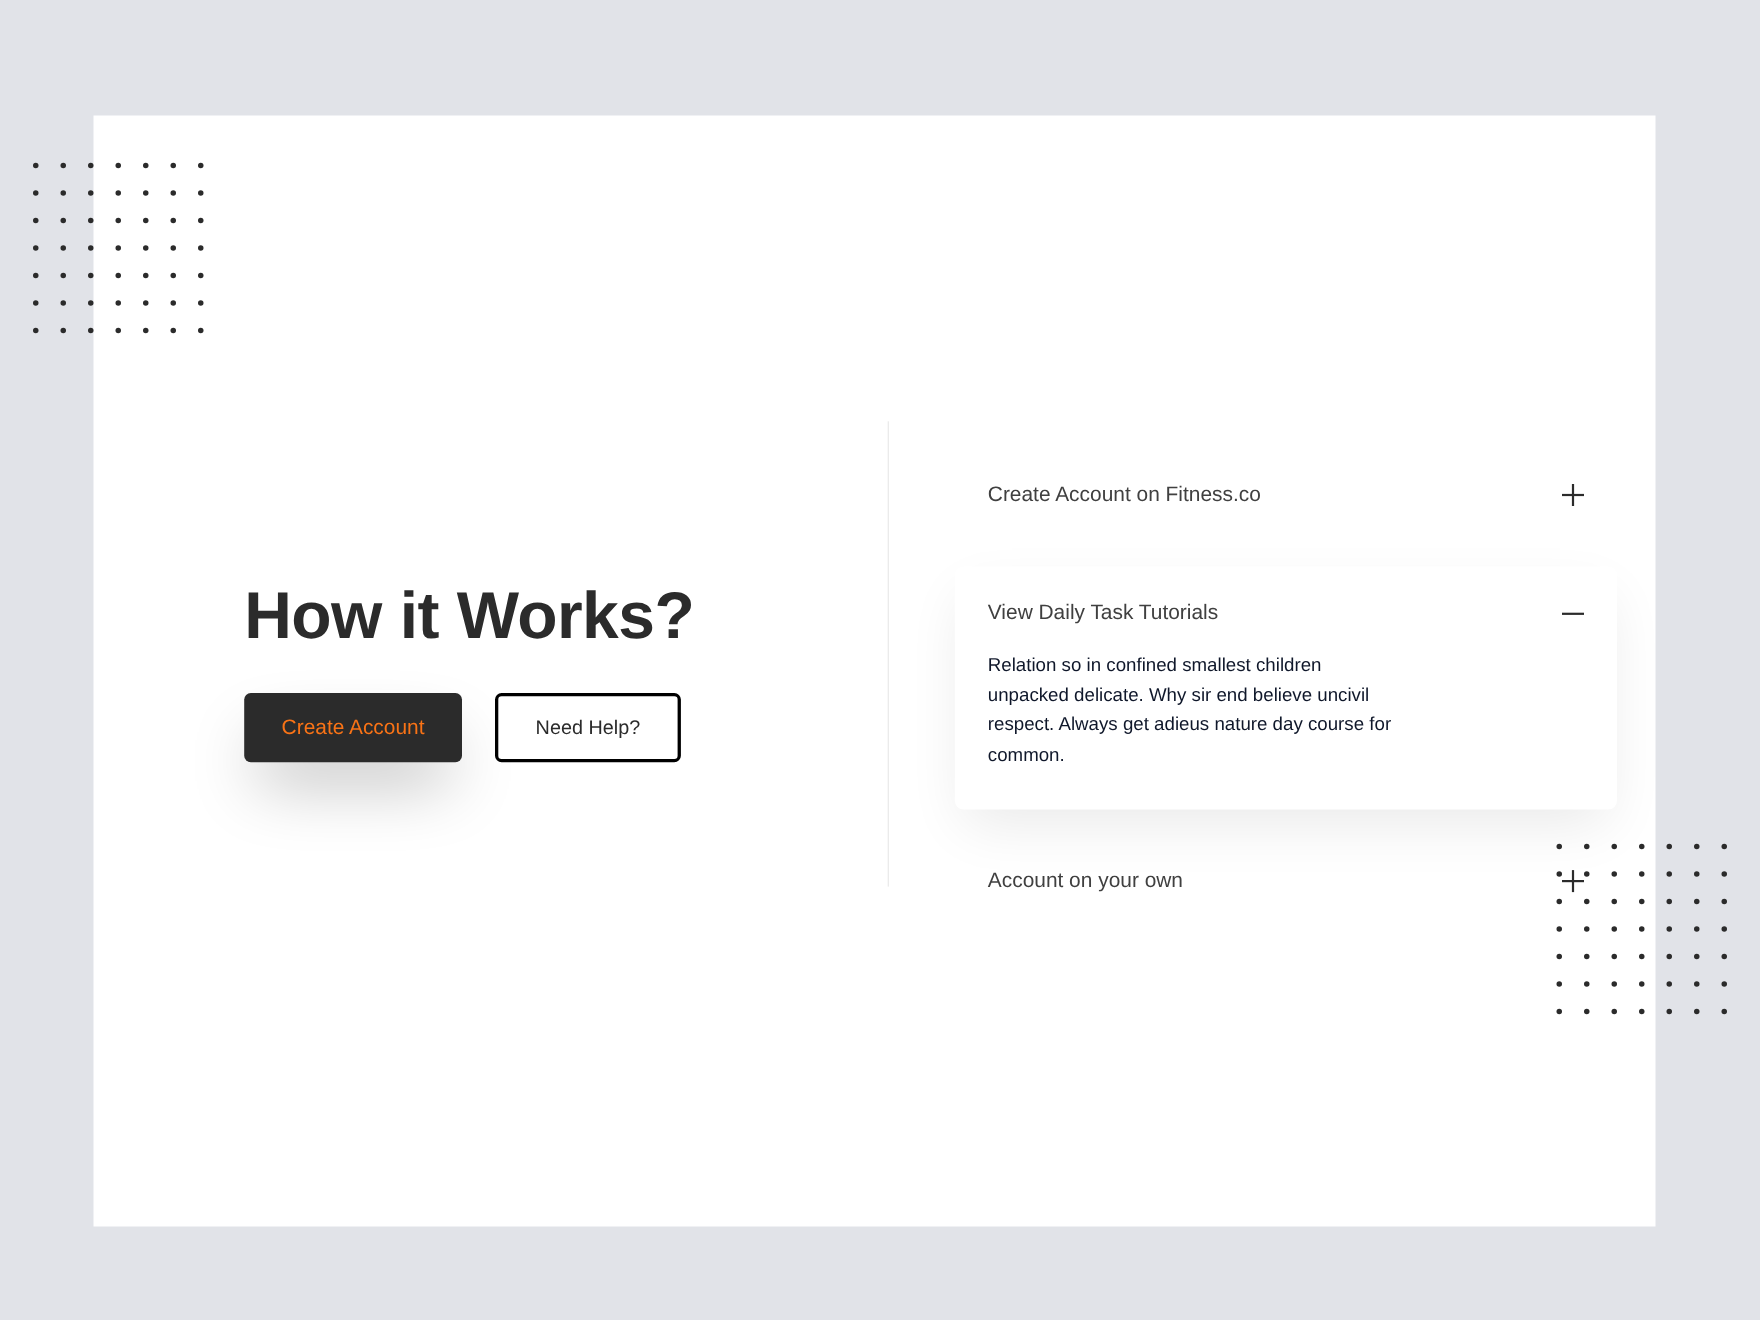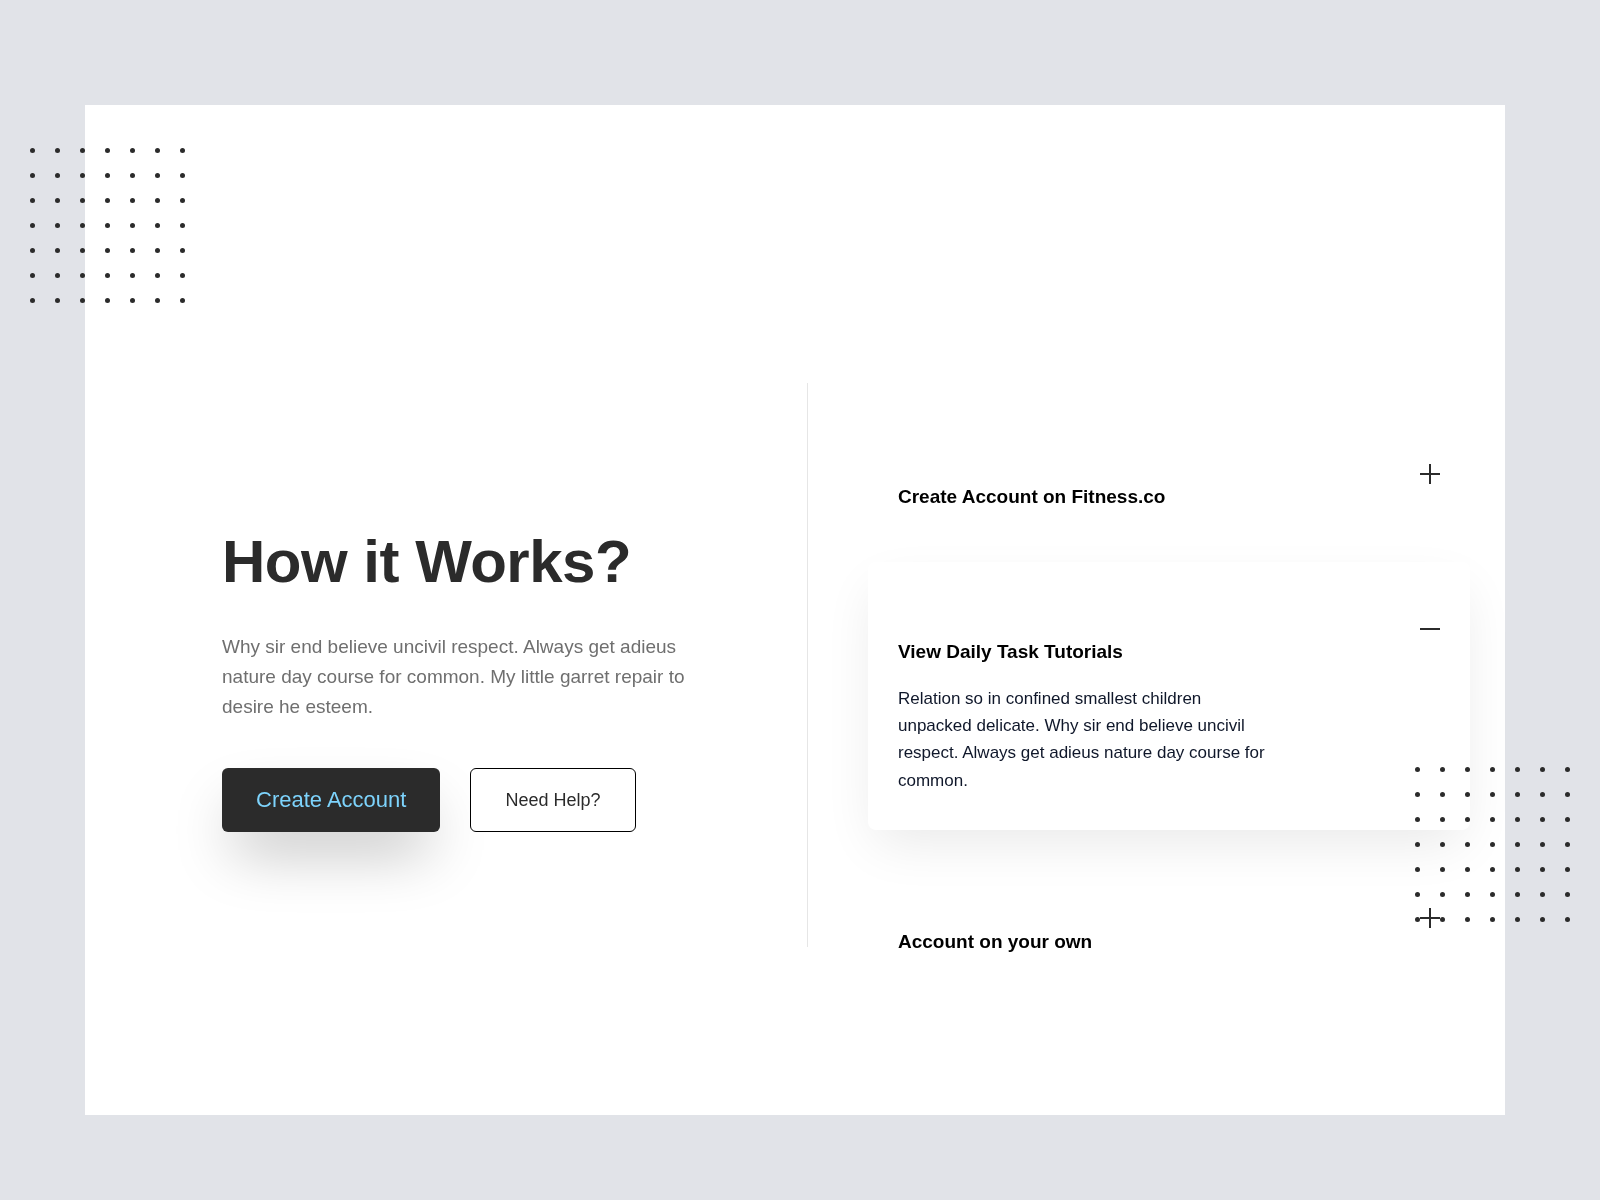--- a/index.html
+++ b/index.html
@@ -77,32 +77,32 @@
       color: #6f6f6f;
       margin-bottom: 46px;
       max-width: 510px;
     }
     .button-row {
       display: flex;
       gap: 30px;
     }
     .btn-primary {
       background: #2b2b2b;
-      color: #7dd3fc;
+      color: #f97316;
       border: none;
       padding: 19px 34px;
-      font-size: 22px;
+      font-size: 19px;
       border-radius: 6px;
       cursor: pointer;
       box-shadow: 0 30px 60px -12px rgba(0,0,0,0.28);
     }
     .btn-secondary {
       background: #ffffff;
       color: #2b2b2b;
-      border: 1px solid #000000;
+      border: 3px solid #000000;
       padding: 18px 34px;
       font-size: 18px;
       border-radius: 6px;
       cursor: pointer;
     }
     .right-col {
       flex: 1;
       padding-top: 32px;
     }
     .accordion-item {
@@ -116,23 +116,22 @@
       margin: 30px 0;
     }
     .accordion-header {
       display: flex;
       justify-content: space-between;
       align-items: center;
       cursor: pointer;
     }
     .accordion-title {
       font-size: 19px;
-      font-weight: 700;
-      color: #000000;
-      margin-top: 47px;
+      font-weight: 400;
+      color: #404040;
     }
     .accordion-icon {
       width: 20px;
       height: 20px;
       position: relative;
       flex-shrink: 0;
     }
     .accordion-icon .h-line {
       position: absolute;
       left: 0;
@@ -263,21 +262,20 @@
     <div class="dot"></div>
     <div class="dot"></div>
     <div class="dot"></div>
     <div class="dot"></div>
     <div class="dot"></div>
   </div>
 
 <div class="content">
   <div class="left-col">
     <h1 class="title">How it Works?</h1>
-    <p class="description">Why sir end believe uncivil respect. Always get adieus nature day course for common. My little garret repair to desire he esteem.</p>
     <div class="button-row">
       <button class="btn-primary">Create Account</button>
       <button class="btn-secondary">Need Help?</button>
     </div>
   </div>
 
   <div class="divider"></div>
 
   <div class="right-col">
 

